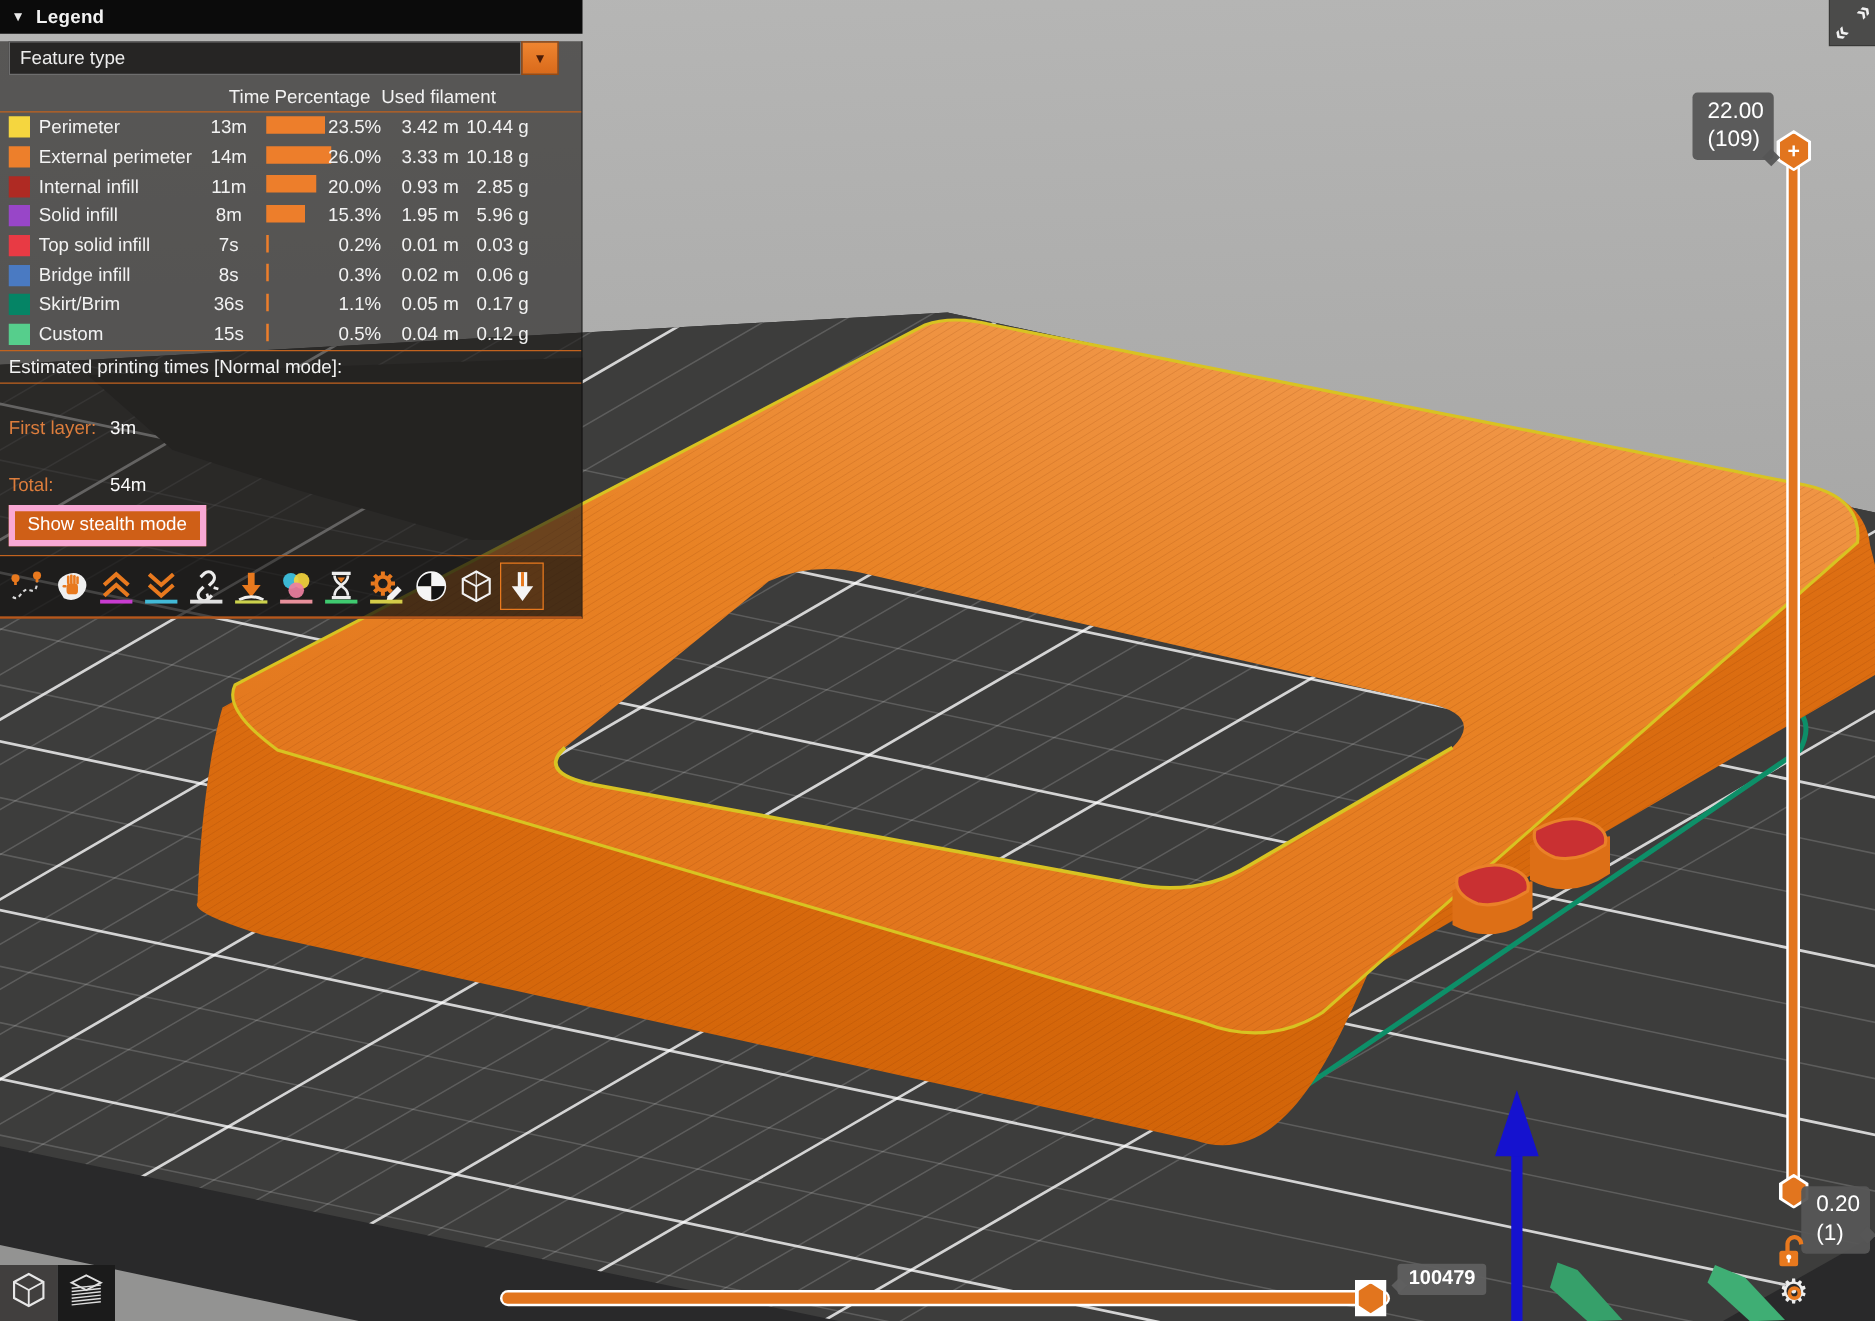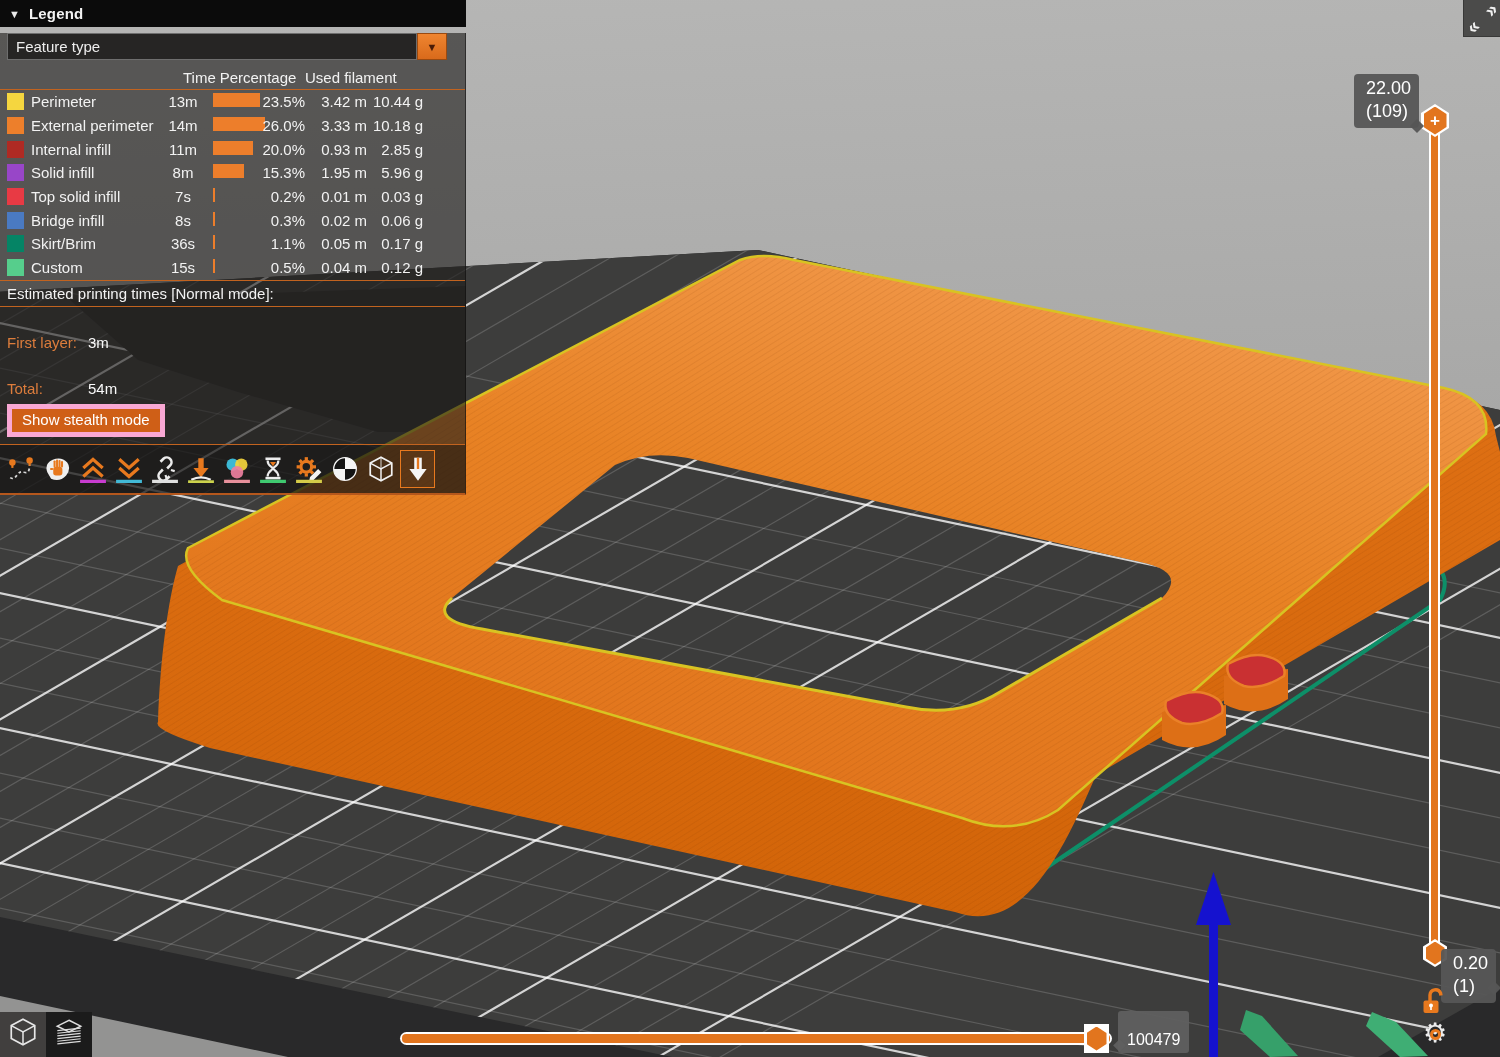--- a/index.html
+++ b/index.html
@@ -74,21 +74,21 @@
   .vtip1 .tail{right:-3px;bottom:-3px;}
   .vtip2{left:1441px;top:906px;margin-top:43px;}
   .vtip2 .tail{right:-3px;bottom:10px;}
   .htrack{position:absolute;left:400px;top:1032px;width:712px;height:13px;background:#fff;
     border-radius:7px;z-index:4;cursor:pointer;}
   .htrack .fill{position:absolute;left:2px;top:2px;right:2px;bottom:2px;background:#e2751e;border-radius:4px;}
   .hhandle{position:absolute;left:1084px;top:1024px;width:25px;height:29px;background:#fff;z-index:5;cursor:grab;}
   .hhandle .in{position:absolute;left:2.5px;top:2.5px;right:2.5px;bottom:2.5px;background:#e2751e;
     clip-path:polygon(50% 0,100% 27%,100% 73%,50% 100%,0 73%,0 27%);}
   .htip{position:absolute;left:1118px;top:1011px;background:rgba(95,95,95,0.95);color:#fff;
-    border-radius:3px;padding:20px 9px 4px 9px;font-size:16px;z-index:6;}
+    border-radius:3px;padding:3px 9px 4px 9px;font-size:16px;z-index:6;font-weight:bold;}
   .htip .tail{position:absolute;left:-3px;bottom:3px;width:9px;height:9px;
     background:rgba(95,95,95,0.95);transform:rotate(45deg);}
 
   .lock-wrap{position:absolute;left:1417px;top:985px;z-index:6;cursor:pointer;}
   .gear-wrap{position:absolute;left:1418px;top:1015px;width:34px;height:36px;z-index:6;cursor:pointer;
     color:#ededed;font-size:27px;text-align:center;line-height:36px;}
   .gear-wrap .dot{position:absolute;left:12px;top:14px;width:5px;height:5px;border:3px solid #e8791e;
     border-radius:50%;}
 
   

